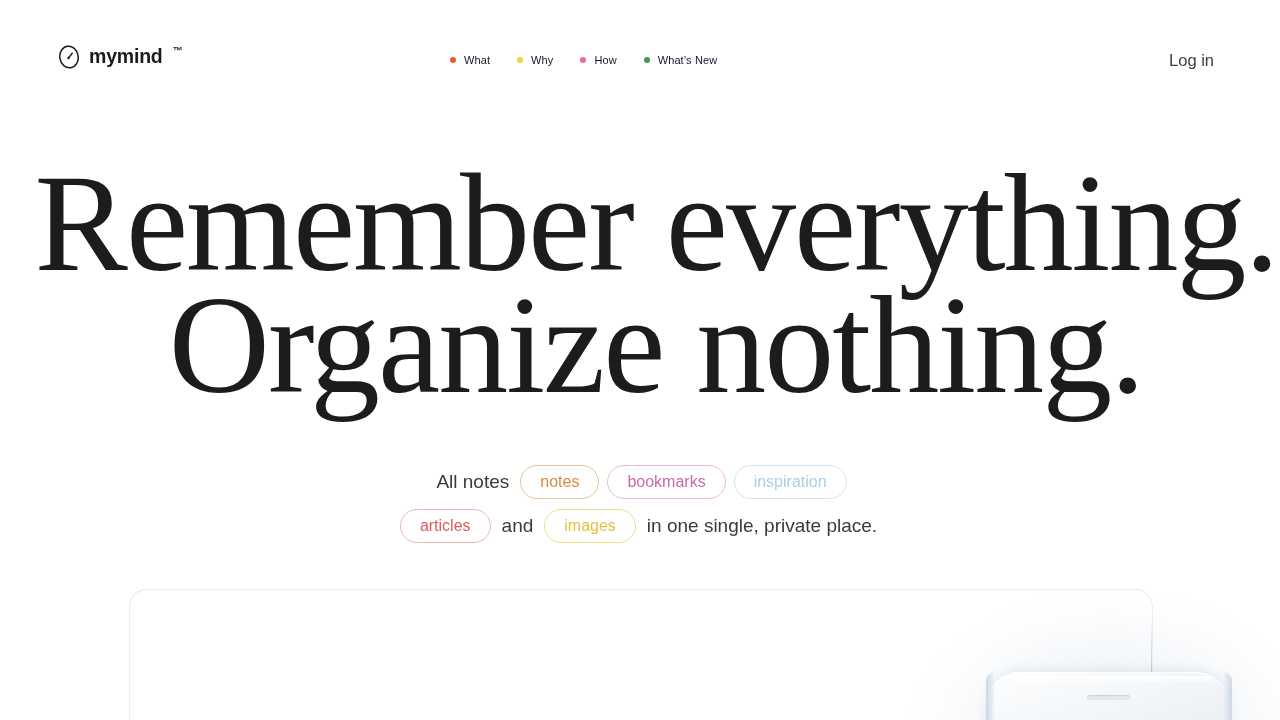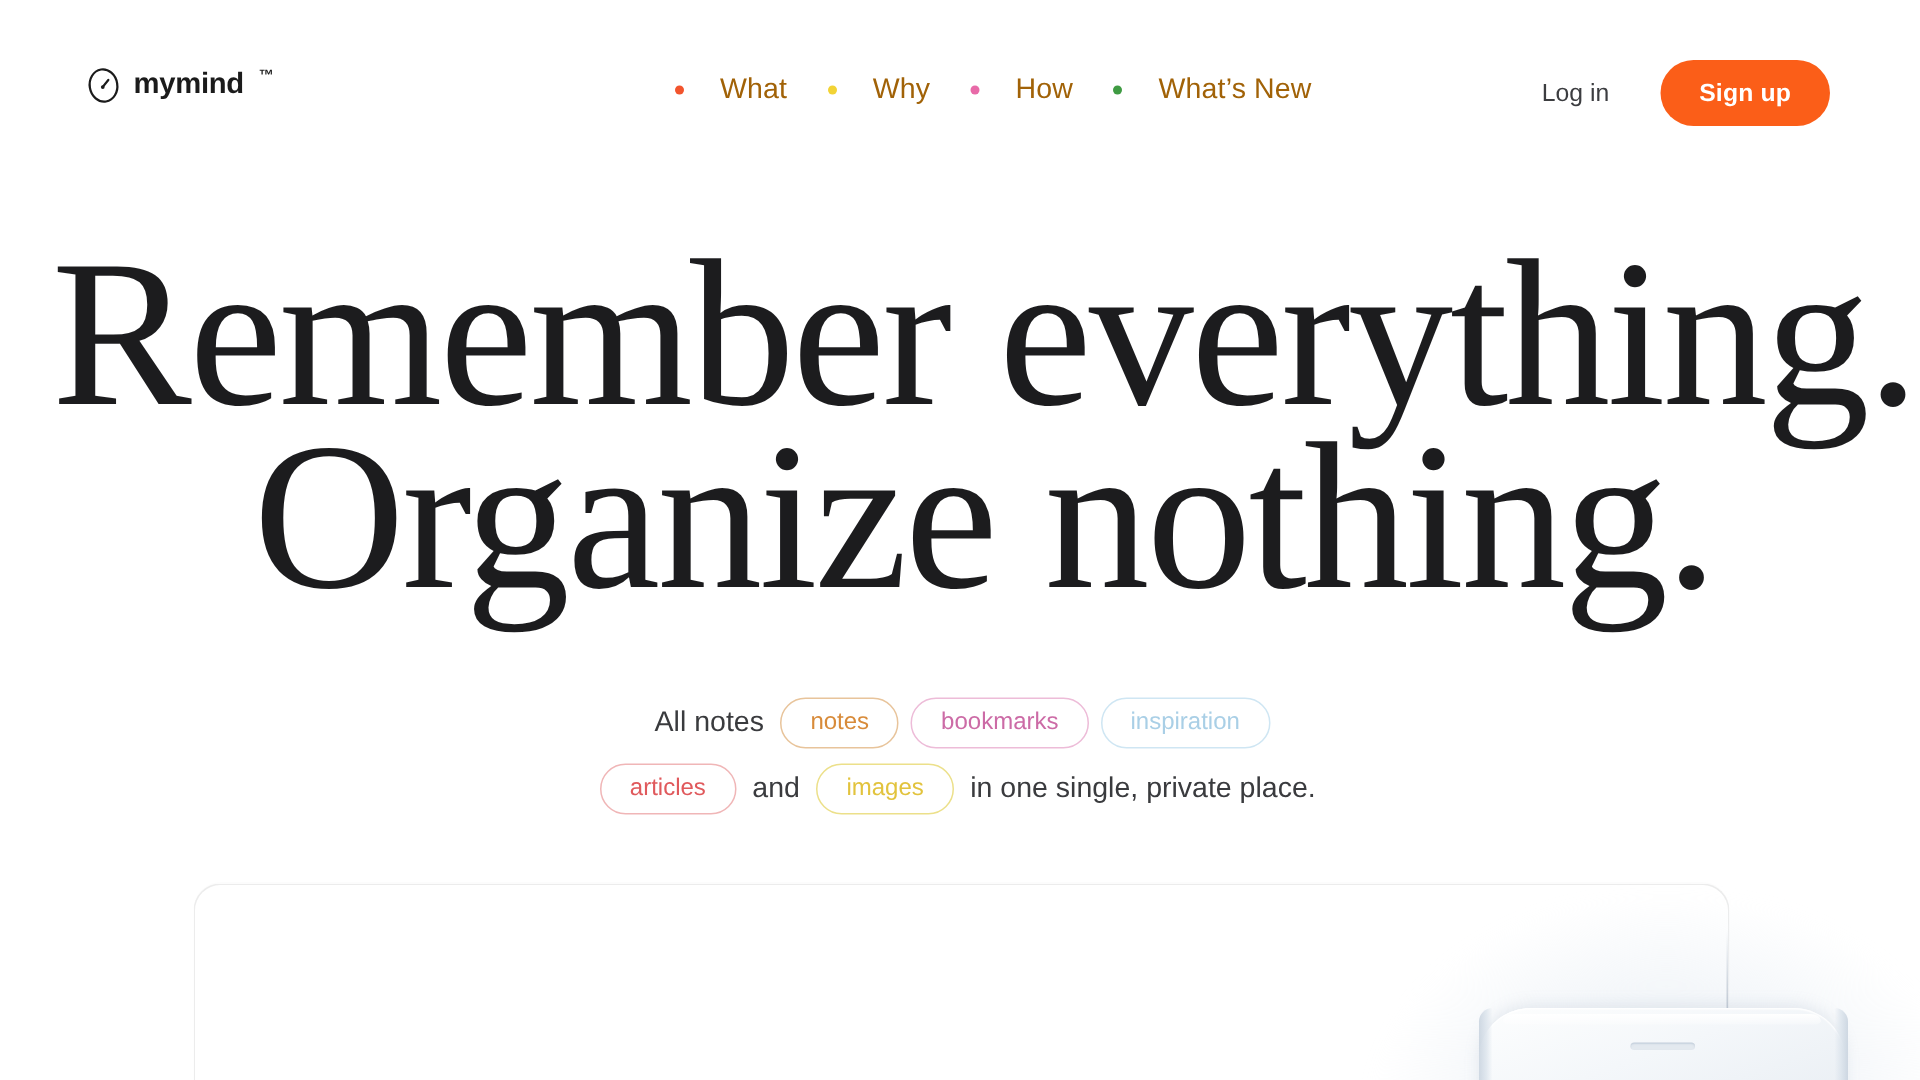--- a/index.html
+++ b/index.html
@@ -86,25 +86,24 @@
     white-space: nowrap;
   }
   .nav-dot {
     width: 6px;
     height: 6px;
     border-radius: 50%;
     display: inline-block;
     flex: 0 0 auto;
   }
   .nav-label {
-    font-size: 19px;
-    color: #a16207;
+    font-size: 11px;
+    color: #0f172a;
     line-height: 24px;
     letter-spacing: 0.1px;
-    margin-left: 16px;
   }
 
   .auth {
     position: absolute;
     right: 60px;
     top: 40px;
     display: flex;
     align-items: center;
     gap: 28px;
   }
@@ -331,21 +330,20 @@
         <span class="nav-label">How</span>
       </a>
       <a class="nav-item" href="#">
         <span class="nav-dot" style="background: rgb(63, 155, 67);"></span>
         <span class="nav-label">What’s New</span>
       </a>
     </nav>
 
     <div class="auth">
       <a class="login-link" href="#">Log in</a>
-      <button class="signup-btn" type="button" style="background: rgb(251, 94, 24);">Sign up</button>
     </div>
 
   </header>
 
   <section class="hero">
 
     <h1 class="headline">
       <span class="headline-line line1">Remember everything.</span>
       <span class="headline-line line2">Organize nothing.</span>
     </h1>

